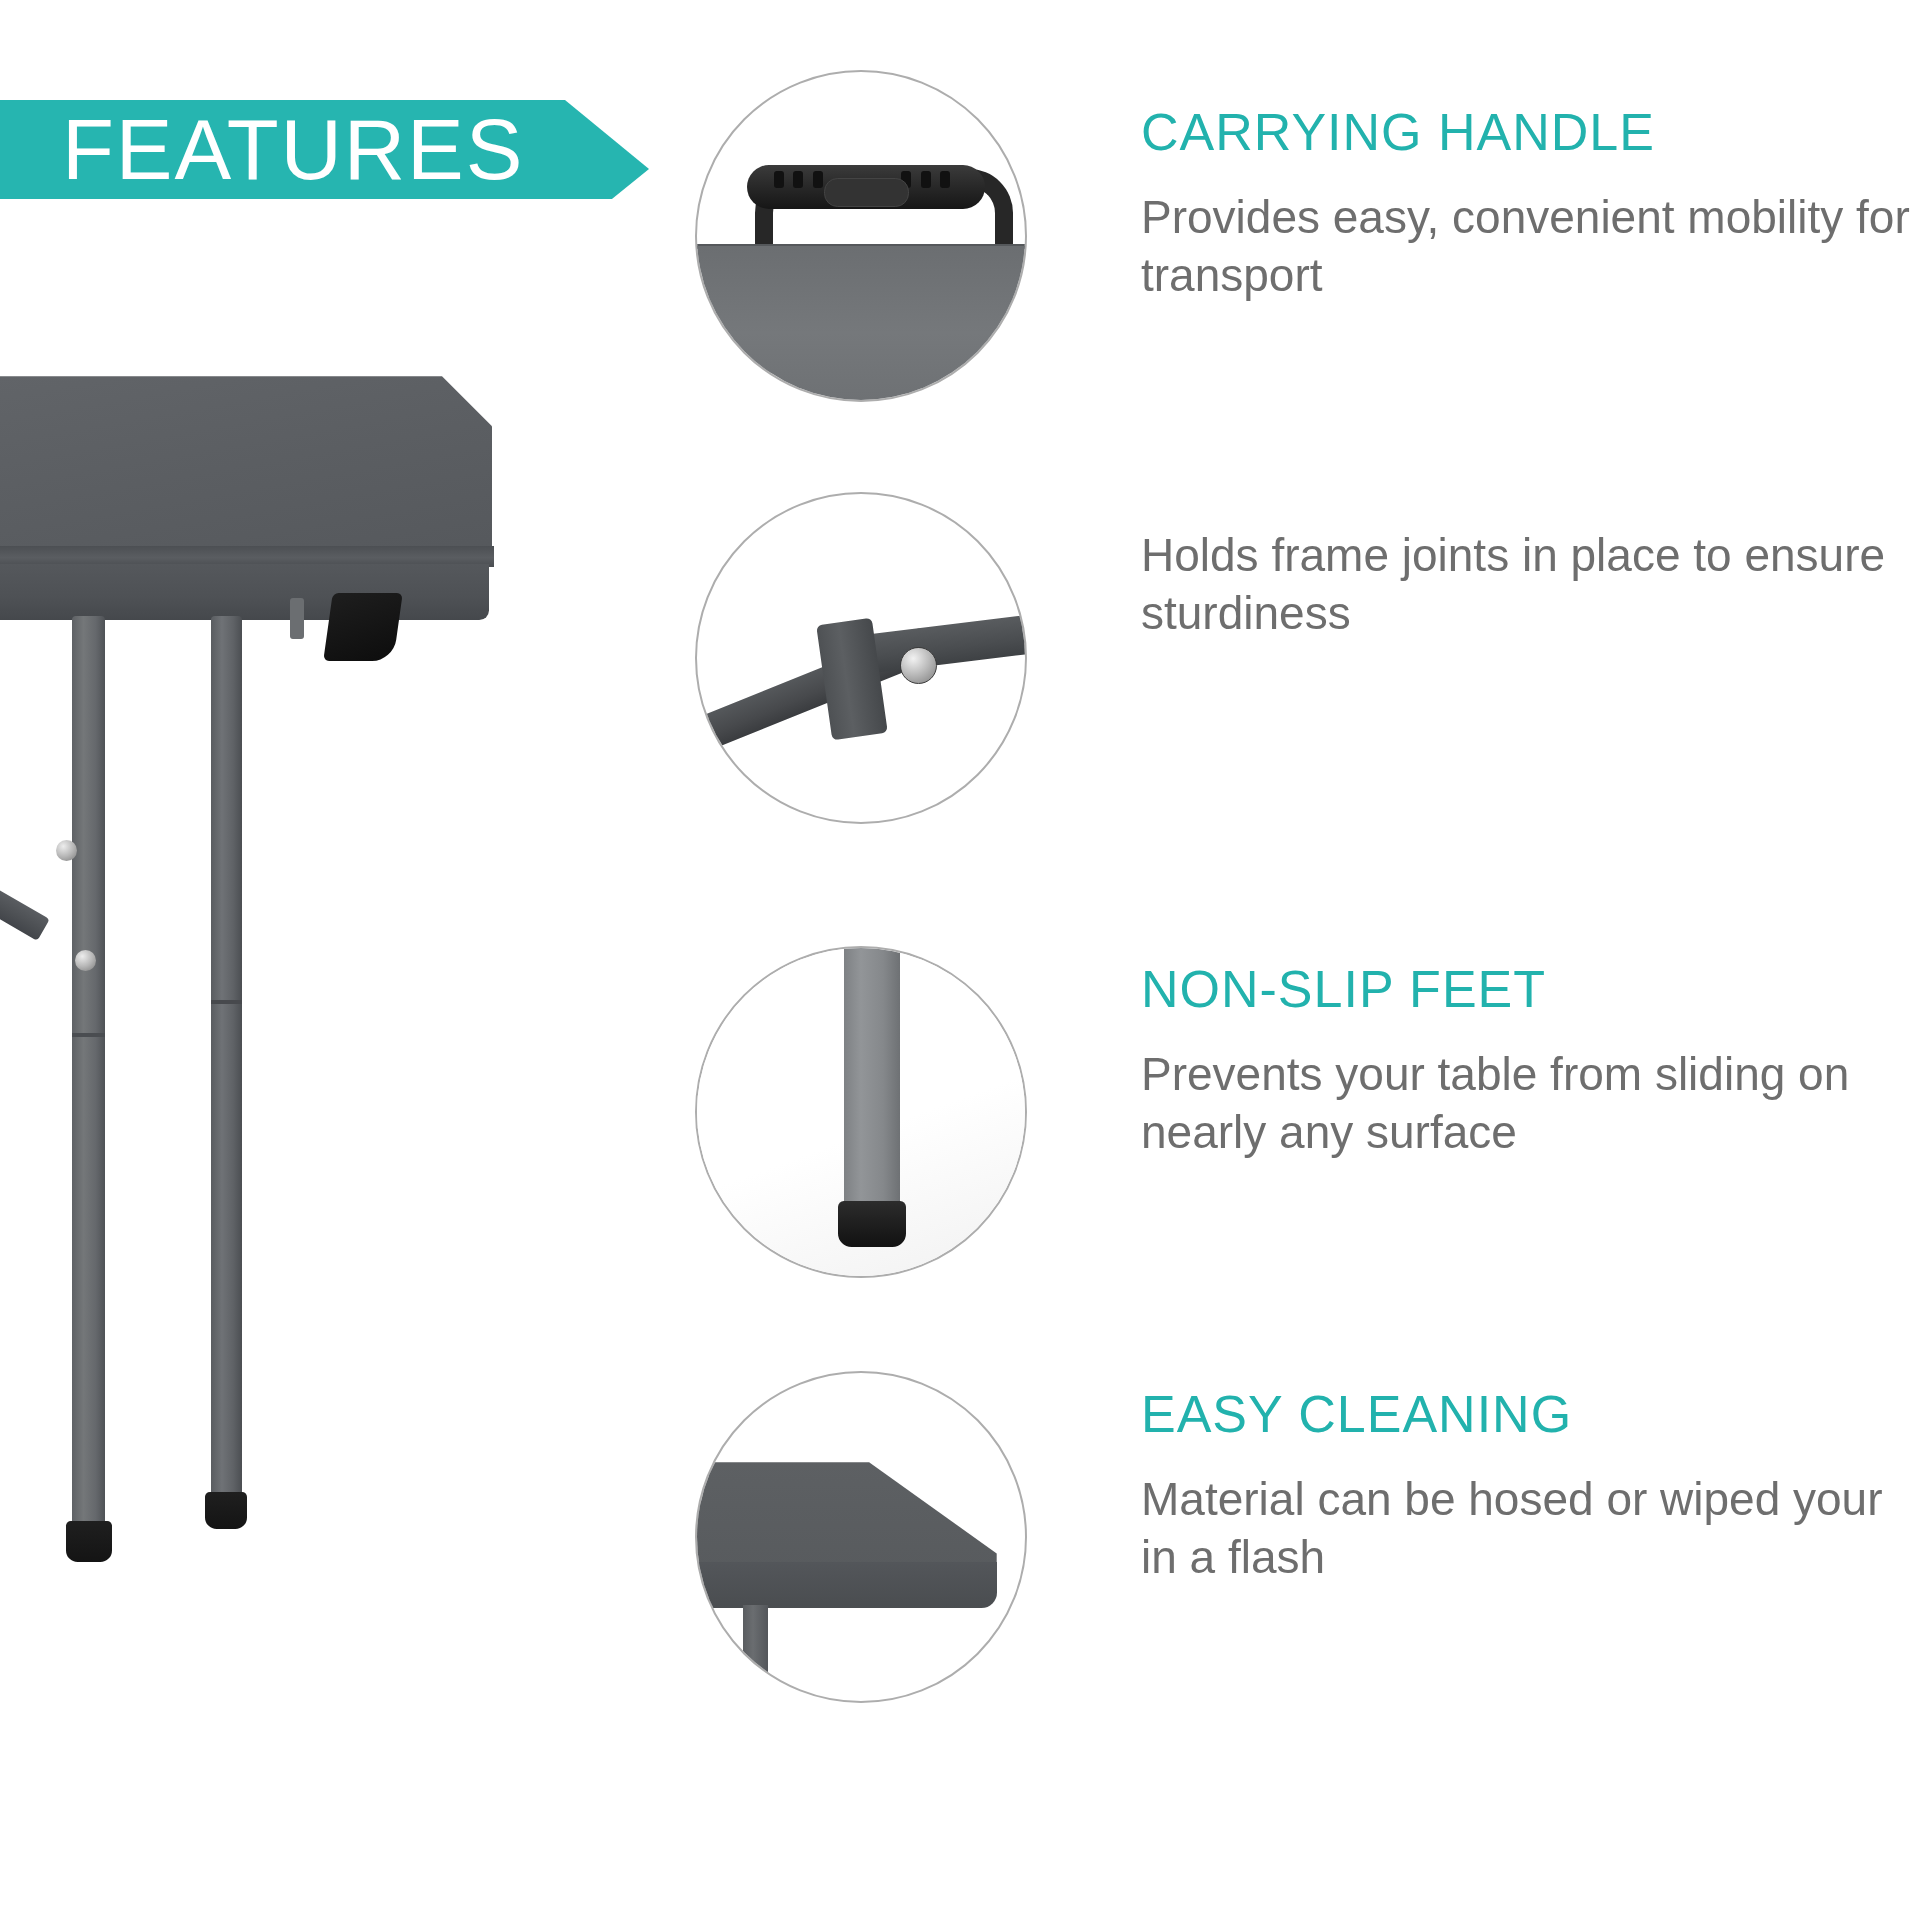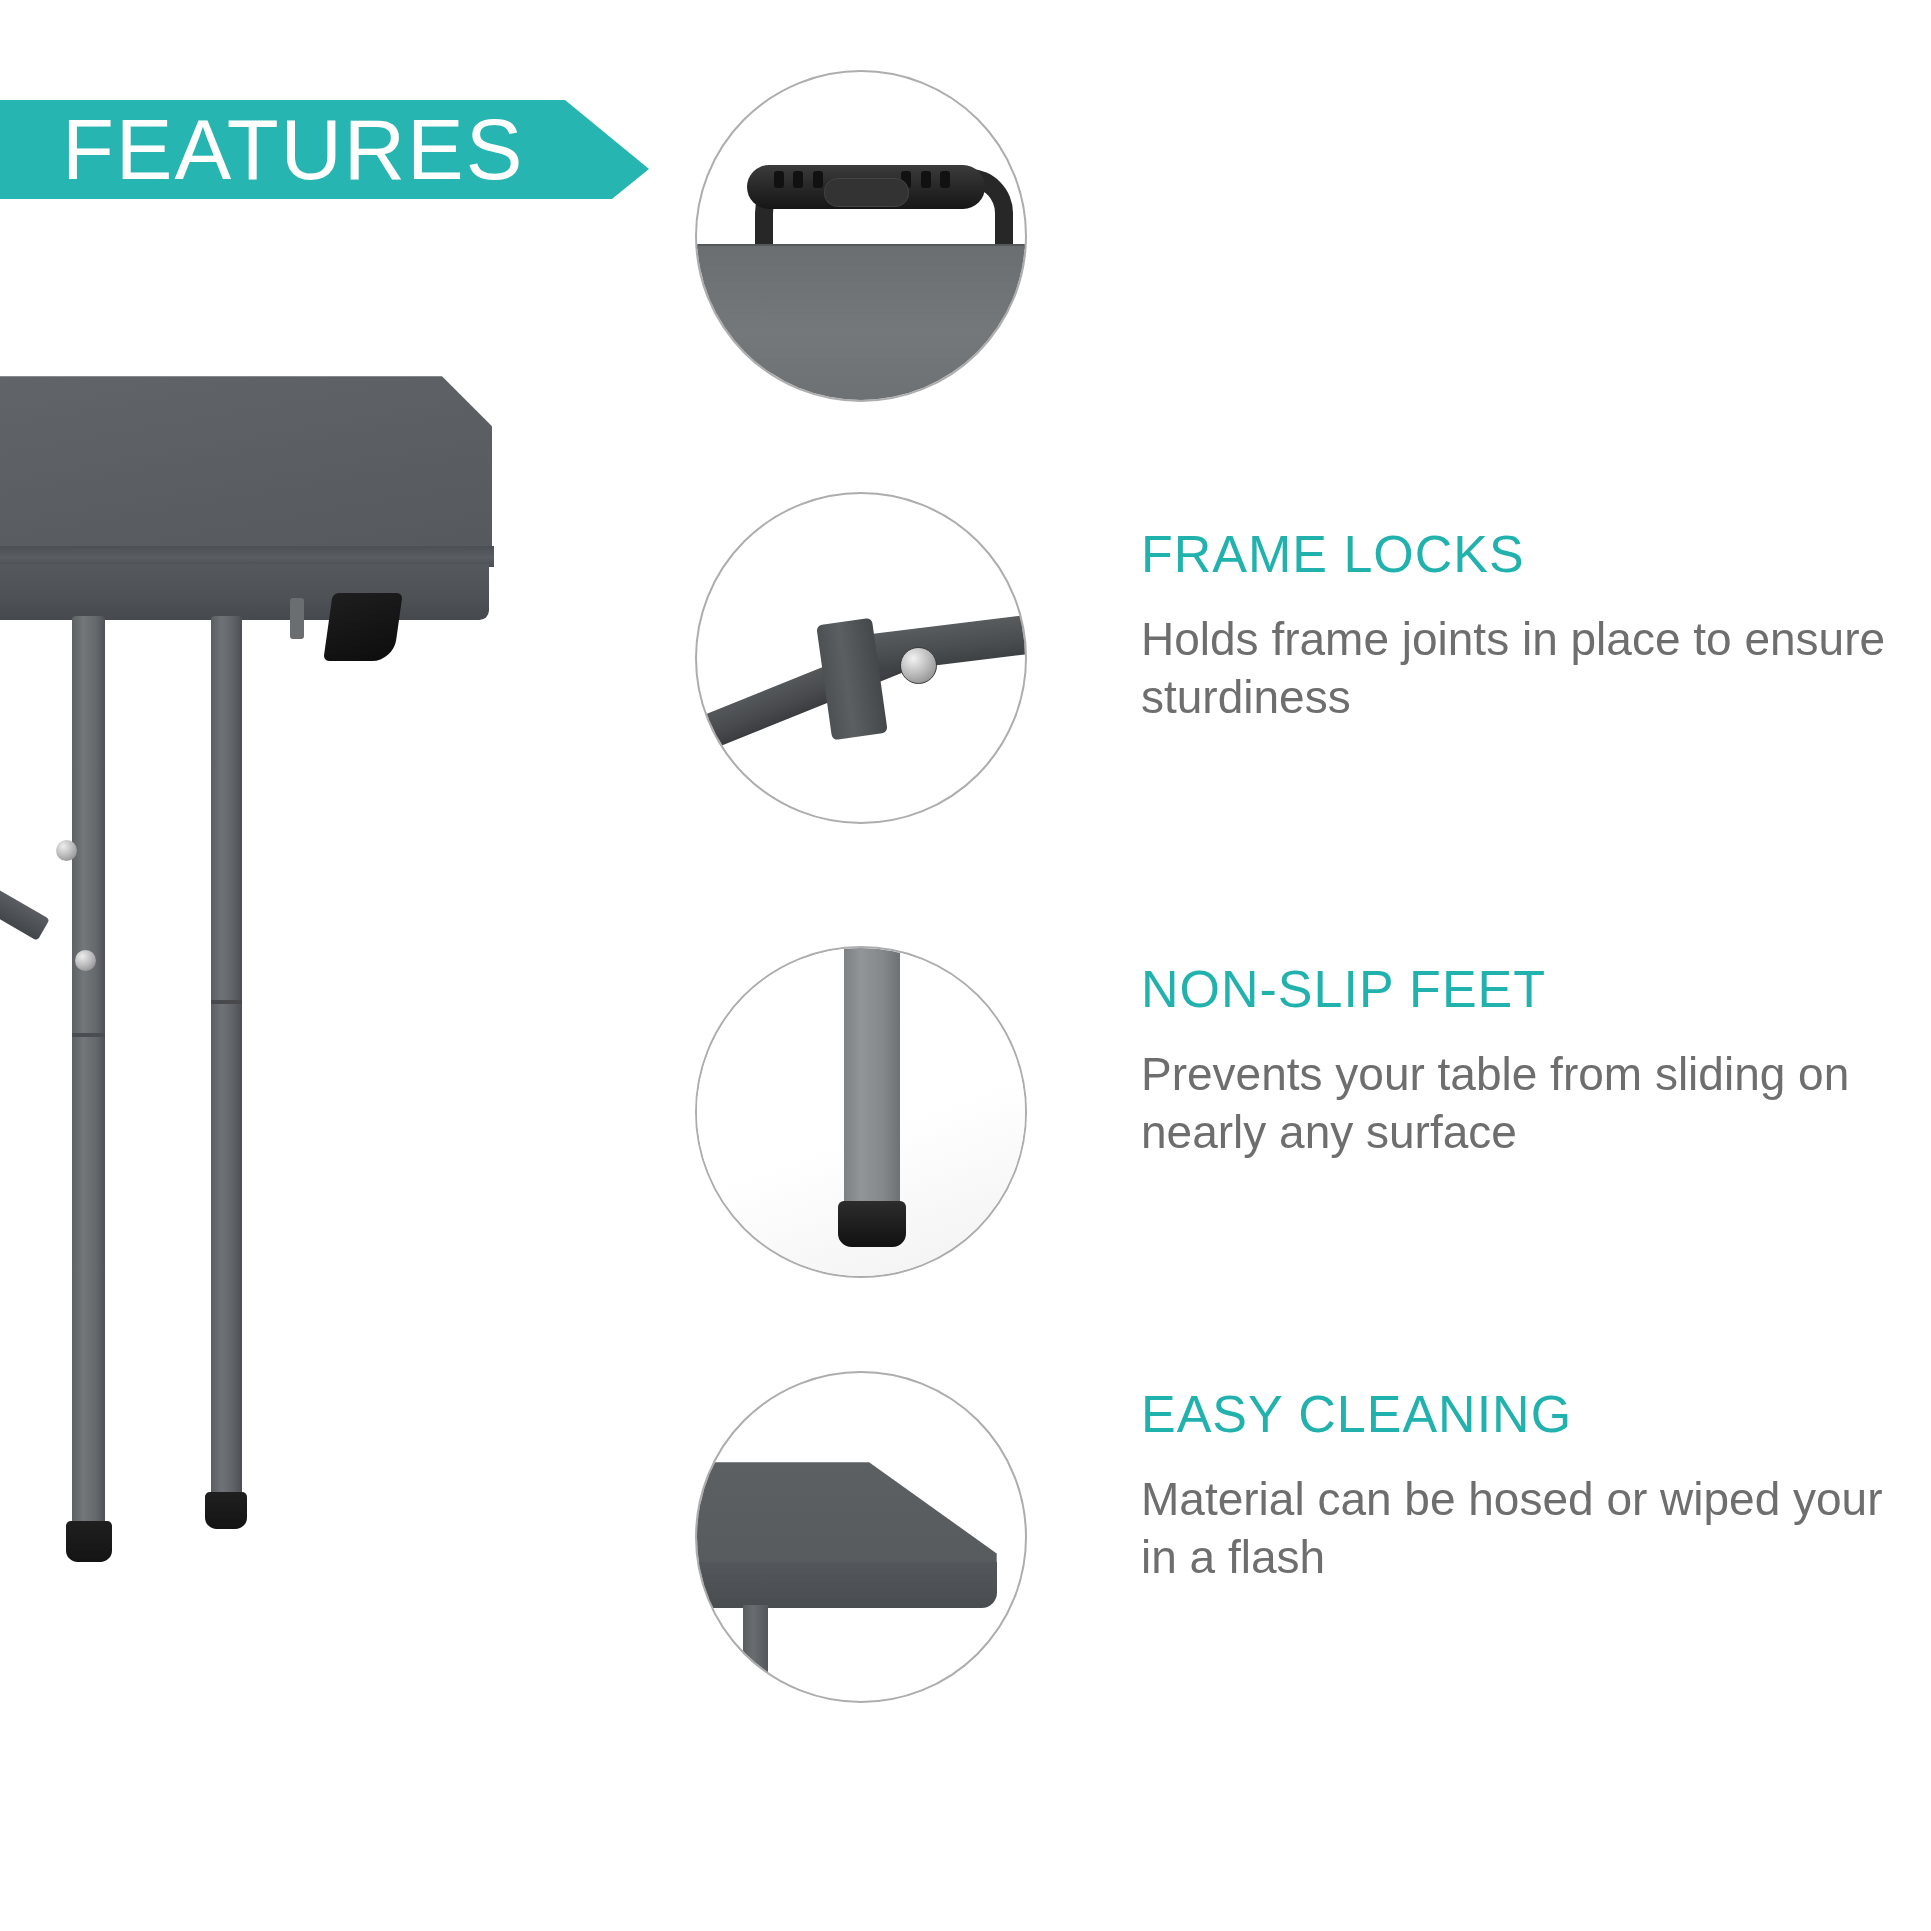--- a/index.html
+++ b/index.html
@@ -247,33 +247,36 @@
           <div class="grip-ridge" style="left:66px;top:5.8px;"></div>
           <div class="grip-ridge" style="left:154px;top:5.8px;"></div>
           <div class="grip-ridge" style="left:174px;top:5.8px;"></div>
           <div class="grip-ridge" style="left:193px;top:5.8px;"></div>
         </div>
         <div class="handle-pad"></div>
         <div class="slab-edge"></div>
         <div class="slab"></div>
       </div>
     </div>
+    <div class="ftext">
+      <h2 class="ftitle">CARRYING HANDLE</h2>
+      <p class="fbody">Provides easy, convenient mobility for transport</p>
+    </div>
   </div>
 
   <div class="feature-row r2">
     <div class="circle">
       <div class="art">
         <div class="bar-b"></div>
         <div class="bar-a"></div>
         <div class="collar"></div>
         <div class="rivet"></div>
       </div>
     </div>
     <div class="ftext">
-      <h2 class="ftitle">FRAME LOCKS</h2>
       <p class="fbody">Holds frame joints in place to ensure sturdiness</p>
     </div>
   </div>
 
   <div class="feature-row r3">
     <div class="circle lower">
       <div class="art">
         <div class="foot-grad"></div>
         <div class="leg-tube"></div>
         <div class="foot-cap"></div>

